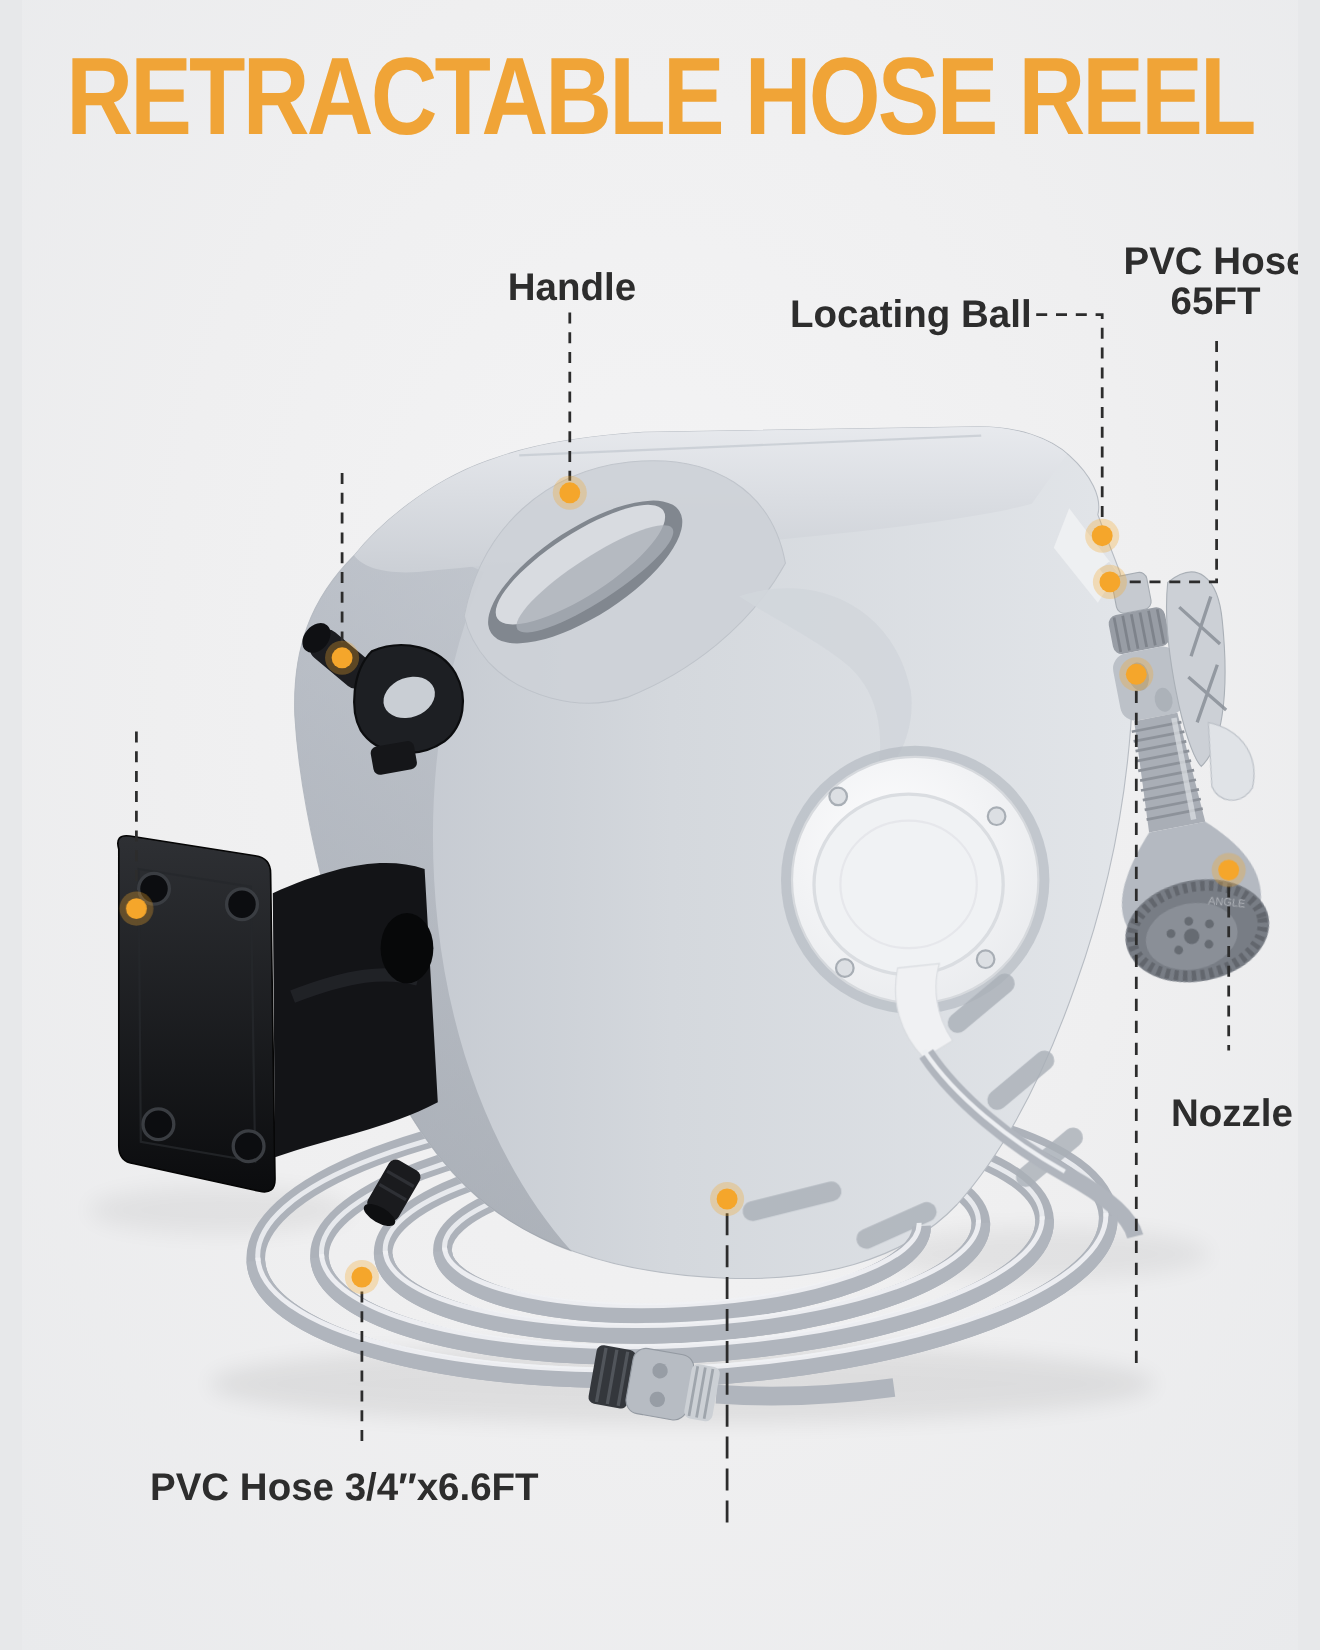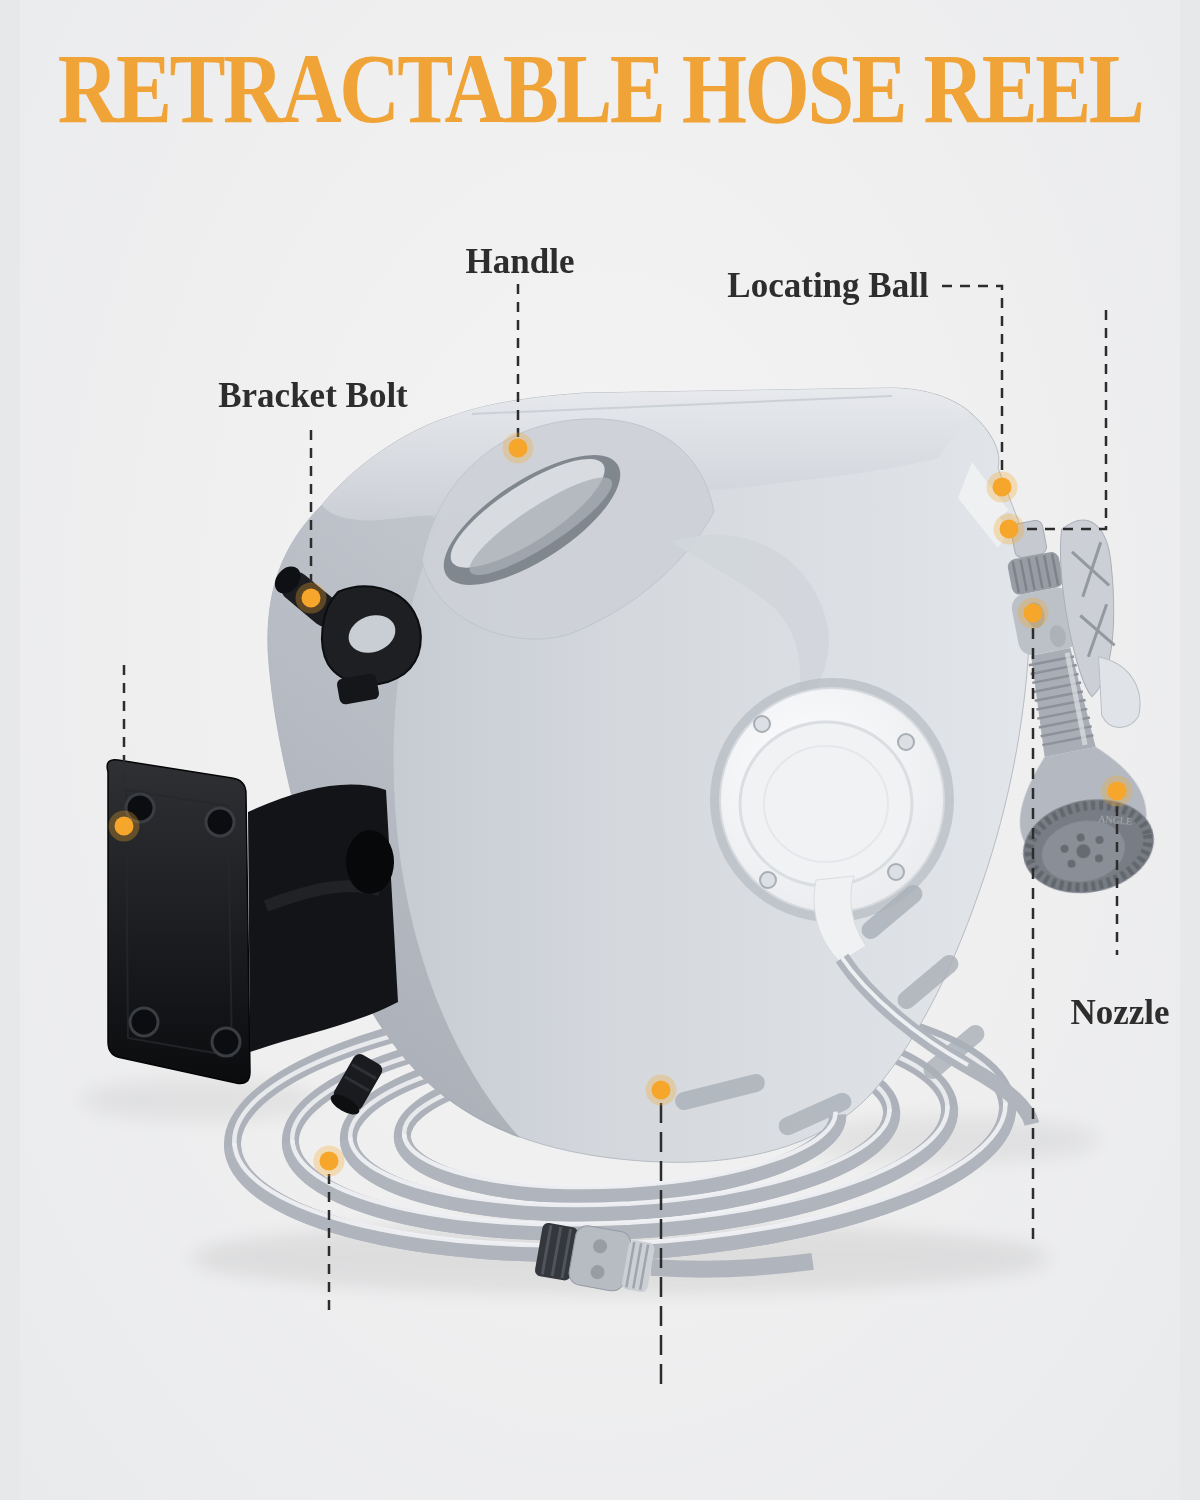--- a/index.html
+++ b/index.html
@@ -2,21 +2,21 @@
 <html><head>
 <meta charset="utf-8">
 <style>
   html,body{margin:0;padding:0;background:#e7e8ea;}
   .canvas{
     position:relative;
     width:1160px;height:1500px;
     margin:0 auto;
     background:radial-gradient(ellipse at 50% 42%, #f4f4f5 0%, #efeff0 55%, #e9eaec 100%);
     overflow:hidden;
-    font-family:Liberation Serif, serif;
+    font-family:Liberation Sans, sans-serif;
   }
   .title{
     position:absolute;left:50%;top:88px;
     transform:translate(-50%,-50%) scaleX(.84);
     font-size:100px;font-weight:700;letter-spacing:-3px;
     color:#f0a437;white-space:nowrap;margin:0;
   }
   .label{
     position:absolute;transform:translate(-50%,-50%);
     font-size:35px;font-weight:700;color:#2d2d2d;
@@ -260,22 +260,26 @@
   <div class="dot" style="left:989px;top:529px"></div>
   <div class="dot" style="left:1013px;top:613px"></div>
   <div class="dot" style="left:1097px;top:791px"></div>
   <div class="dot" style="left:641px;top:1090px"></div>
   <div class="dot" style="left:309px;top:1161px"></div>
 
   <div class="label" style="left:500px;top:262px">Handle</div>
 
   <div class="label" style="left:808px;top:286px">Locating Ball</div>
 
-
-  <div class="label" style="left:293px;top:396px">Bracket Bolt</div>
+  <div class="label two-line" style="left:1085px;top:256px">
+    <div>PVC Hose</div>
+    <div>65FT</div>
+  </div>
+
 
 
   <div class="label" style="left:1100px;top:1013px">Nozzle</div>
 
 
+  <div class="label" style="left:293px;top:1353px">PVC Hose 3/4″x6.6FT</div>
 
 
 </div>
 
 </body></html>

